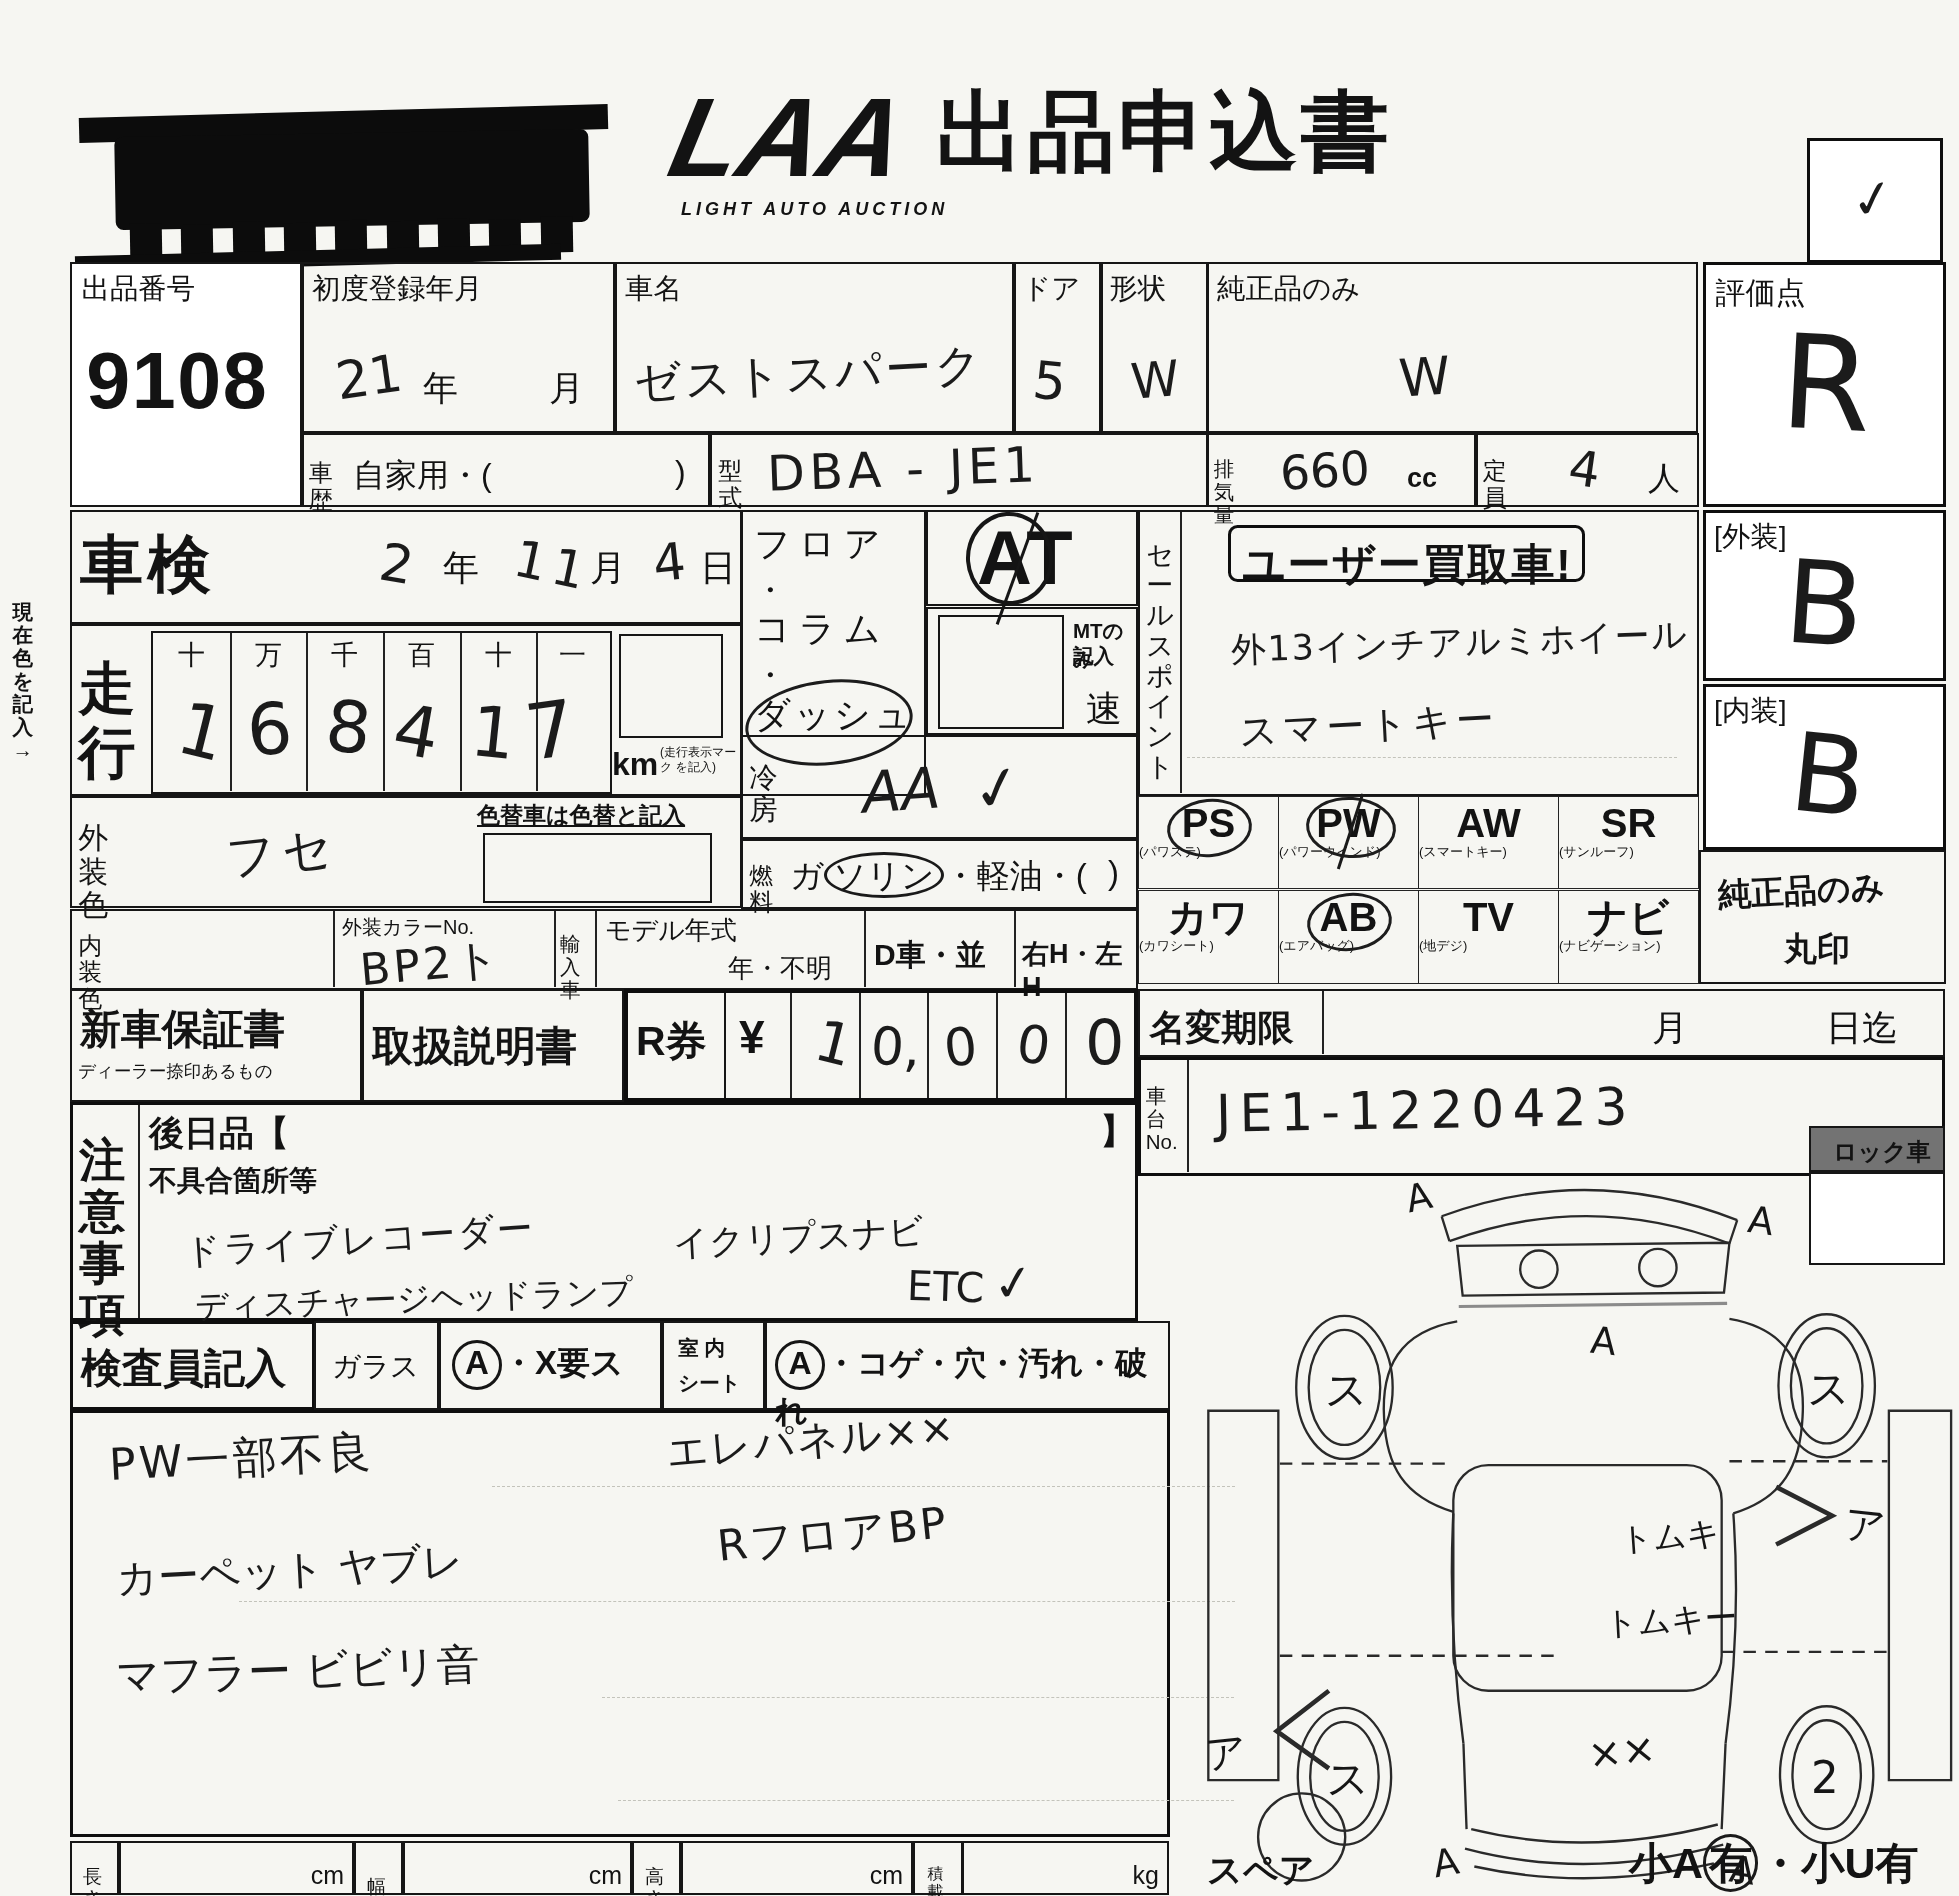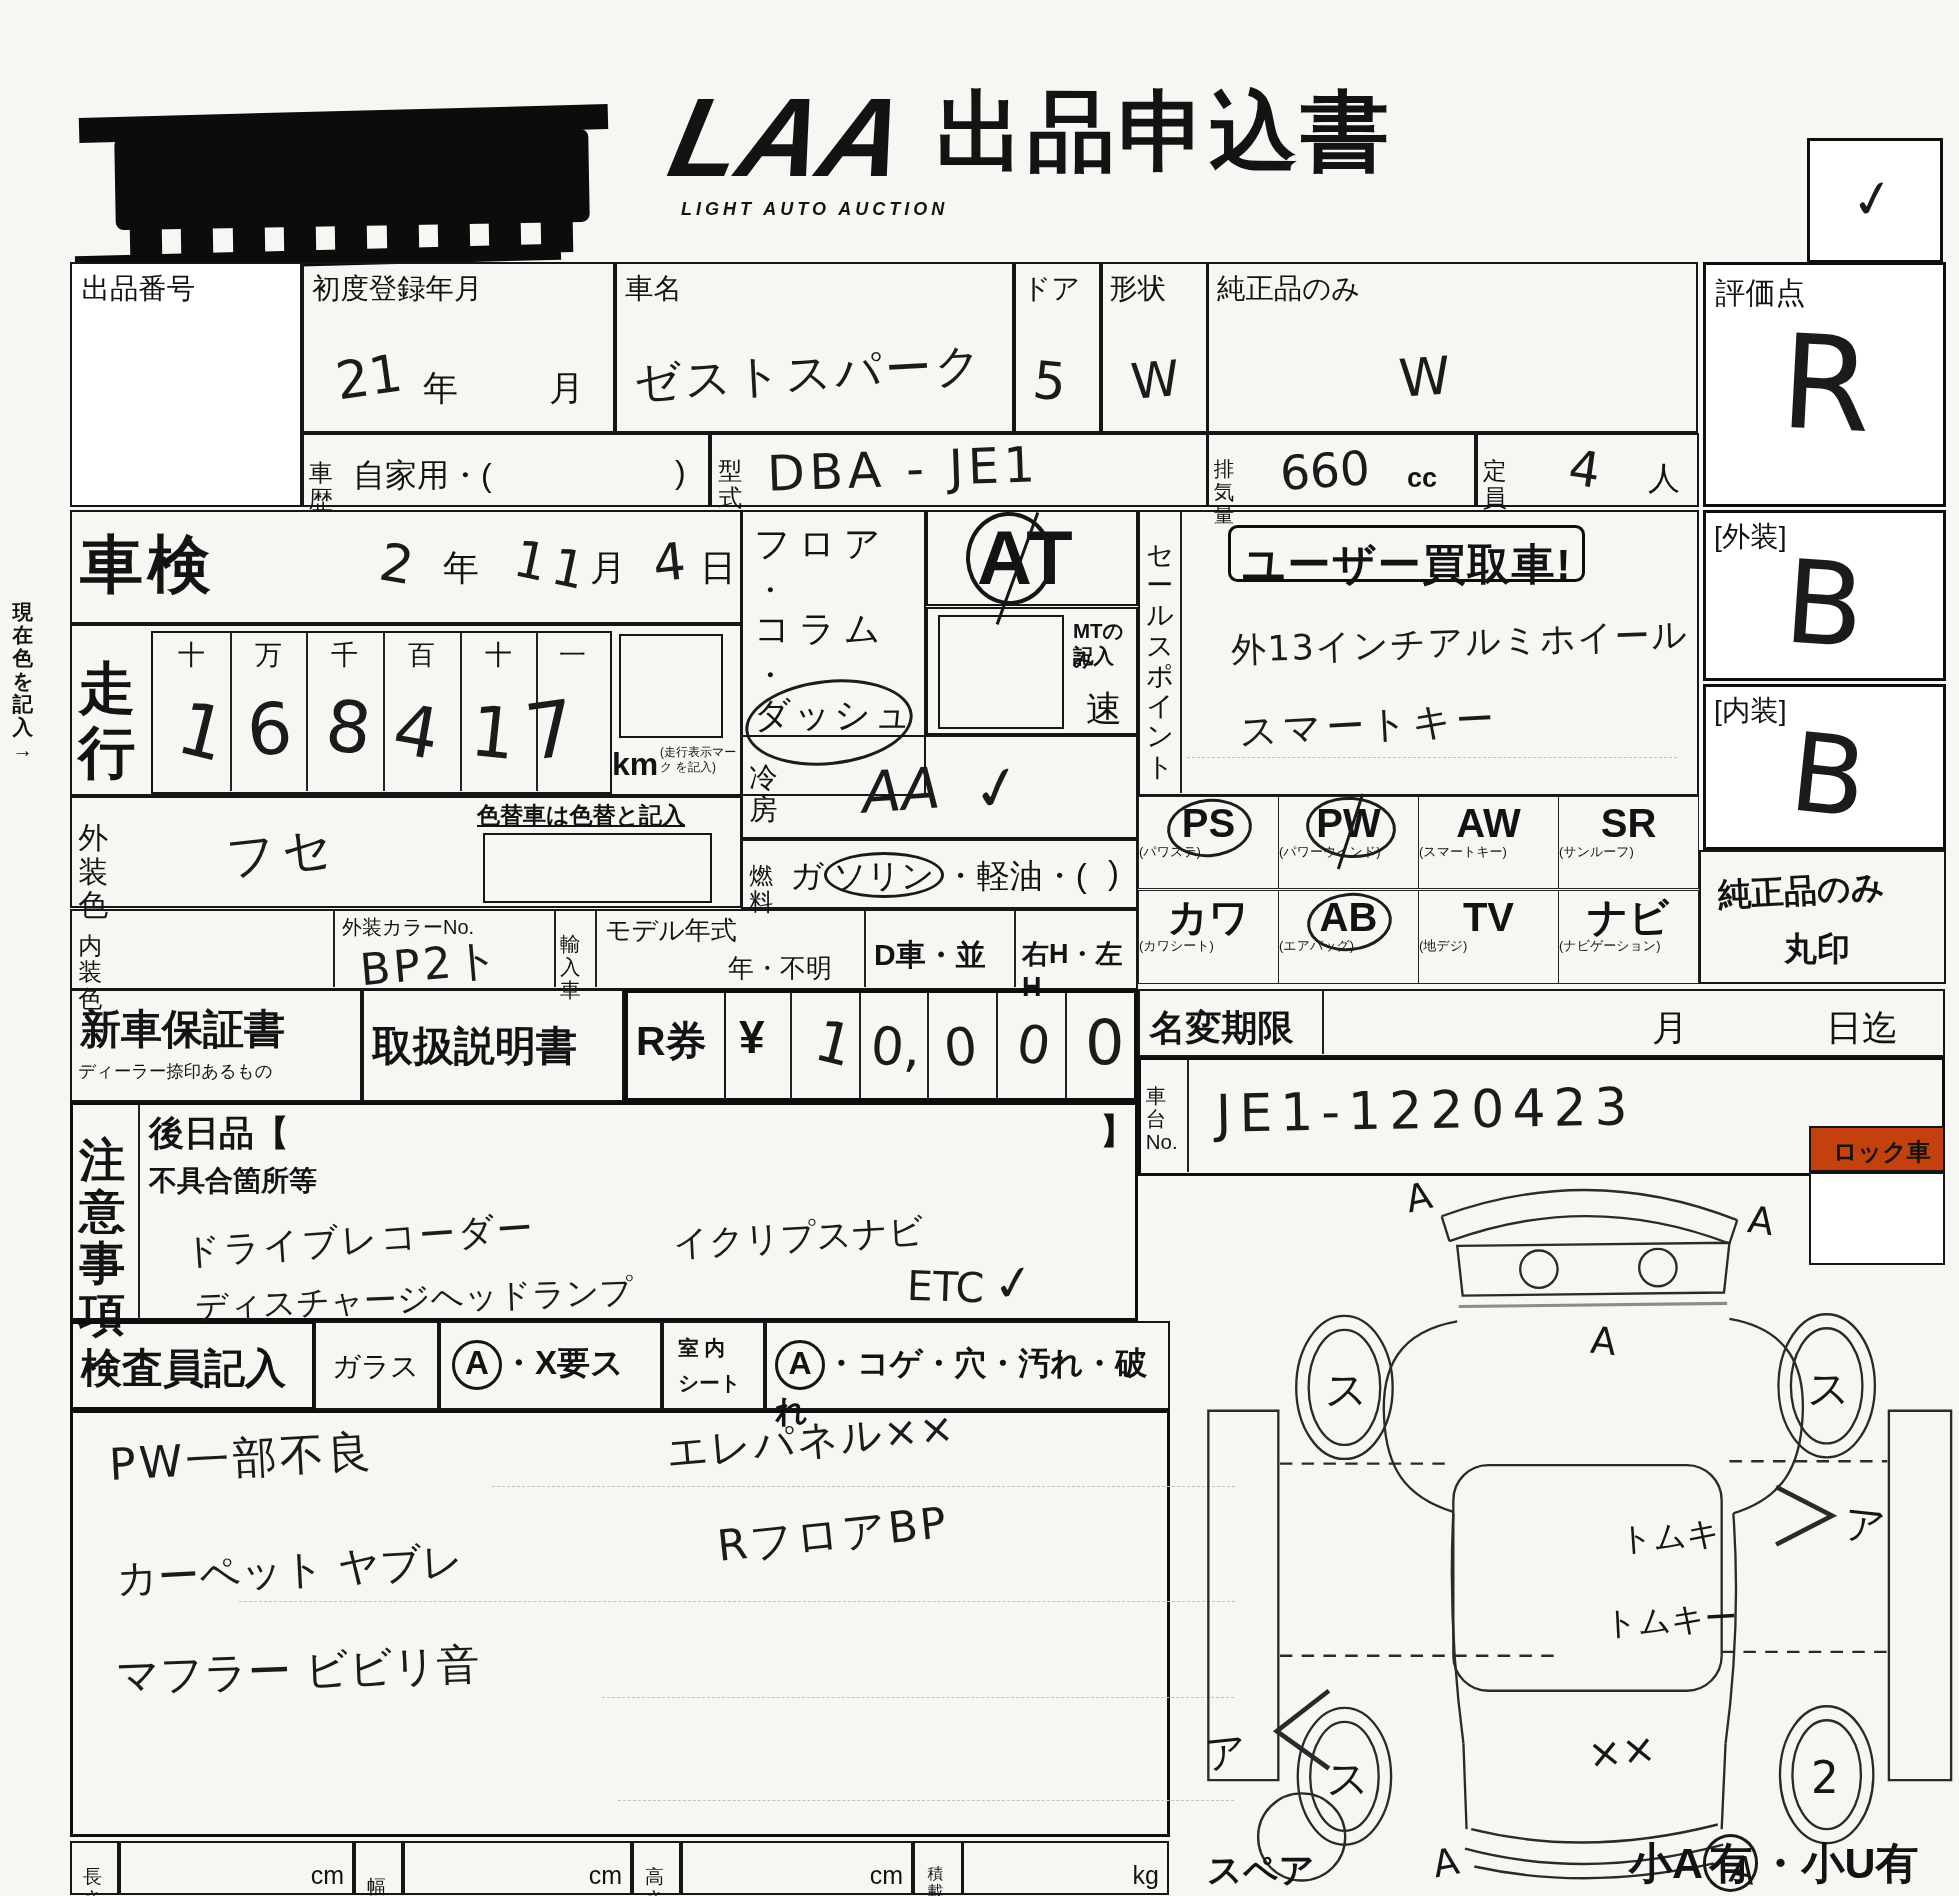--- a/index.html
+++ b/index.html
@@ -42,20 +42,21 @@
 <div class="c" style="left:681px;top:199px;font-size:18px;font-weight:700;font-style:italic;letter-spacing:4px;">LIGHT AUTO AUCTION</div>
 <div class="c" style="left:936px;top:73px;font-size:88px;font-weight:900;letter-spacing:3.2px;">出品申込書</div>
 <div class="c bd4" style="left:1807px;top:138px;width:136px;height:125px;background:#fff;">
   <div class="hw" style="position:absolute;left:41px;top:28px;font-size:52px;transform:rotate(-10deg);">✓</div>
 </div>
 
 <div class="c vt" style="left:12.6px;top:581px;width:25px;font-size:20.5px;font-weight:700;">現在色を記入→</div>
 
 <div class="c bd" style="left:70px;top:262px;width:232px;height:245px;background:#fff;">
   <div style="position:absolute;left:9.5px;top:6.3px;font-size:28.4px;">出品番号</div>
+  <div style="position:absolute;left:14.2px;top:71px;font-size:79px;font-weight:700;letter-spacing:1.6px;">9108</div>
 </div>
 <div class="c bd" style="left:302px;top:262px;width:313px;height:171px;">
   <div style="position:absolute;left:8px;top:6.3px;font-size:28.4px;">初度登録年月</div>
   <div class="hw" style="position:absolute;left:32px;top:83px;font-size:52px;transform:rotate(-8deg);">21</div>
   <div style="position:absolute;left:119px;top:101px;font-size:35px;">年</div>
   <div style="position:absolute;left:245px;top:101px;font-size:35px;">月</div>
 </div>
 <div class="c bd" style="left:615px;top:262px;width:399px;height:171px;">
   <div style="position:absolute;left:8px;top:6.3px;font-size:28.4px;">車名</div>
   <div class="hw" style="position:absolute;left:17.4px;top:79px;font-size:46px;transform:rotate(-3deg);letter-spacing:3.2px;">ゼストスパーク</div>
@@ -296,21 +297,21 @@
   <div style="position:absolute;left:76px;top:4.7px;font-size:35px;font-weight:700;">後日品【</div>
   <div style="position:absolute;left:1027px;top:3.2px;font-size:35px;font-weight:700;">】</div>
   <div style="position:absolute;left:76px;top:57px;font-size:28px;font-weight:600;">不具合箇所等</div>
   <div class="hw" style="position:absolute;left:111px;top:111px;font-size:36px;transform:rotate(-4deg);letter-spacing:2.4px;">ドライブレコーダー</div>
   <div class="hw" style="position:absolute;left:600px;top:109px;font-size:35px;transform:rotate(-3deg);">イクリプスナビ</div>
   <div class="hw" style="position:absolute;left:122px;top:172px;font-size:33px;transform:rotate(-2deg);">ディスチャージヘッドランプ</div>
   <div class="hw" style="position:absolute;left:834px;top:158px;font-size:41px;transform:rotate(2deg);">ETC</div>
   <div class="hw" style="position:absolute;left:920px;top:150px;font-size:49px;transform:rotate(-8deg);">✓</div>
 </div>
 
-<div class="c bd" style="left:1809px;top:1126px;width:136px;height:46px;background:#c2410c;z-index:5;">
+<div class="c bd" style="left:1809px;top:1126px;width:136px;height:46px;background:#737373;z-index:5;">
   <div style="position:absolute;left:22px;top:8px;font-size:24px;font-weight:700;">ロック車</div>
 </div>
 <div class="c bd" style="left:1809px;top:1172px;width:136px;height:93px;background:#fff;z-index:5;"></div>
 
 <div class="c bd4" style="left:70px;top:1321px;width:245px;height:89px;">
   <div style="position:absolute;left:8px;top:17.4px;font-size:41px;font-weight:800;">検査員記入</div>
 </div>
 <div class="c bd" style="left:314px;top:1321px;width:125px;height:89px;">
   <div style="position:absolute;left:16px;top:25px;font-size:28.4px;">ガラス</div>
 </div>

